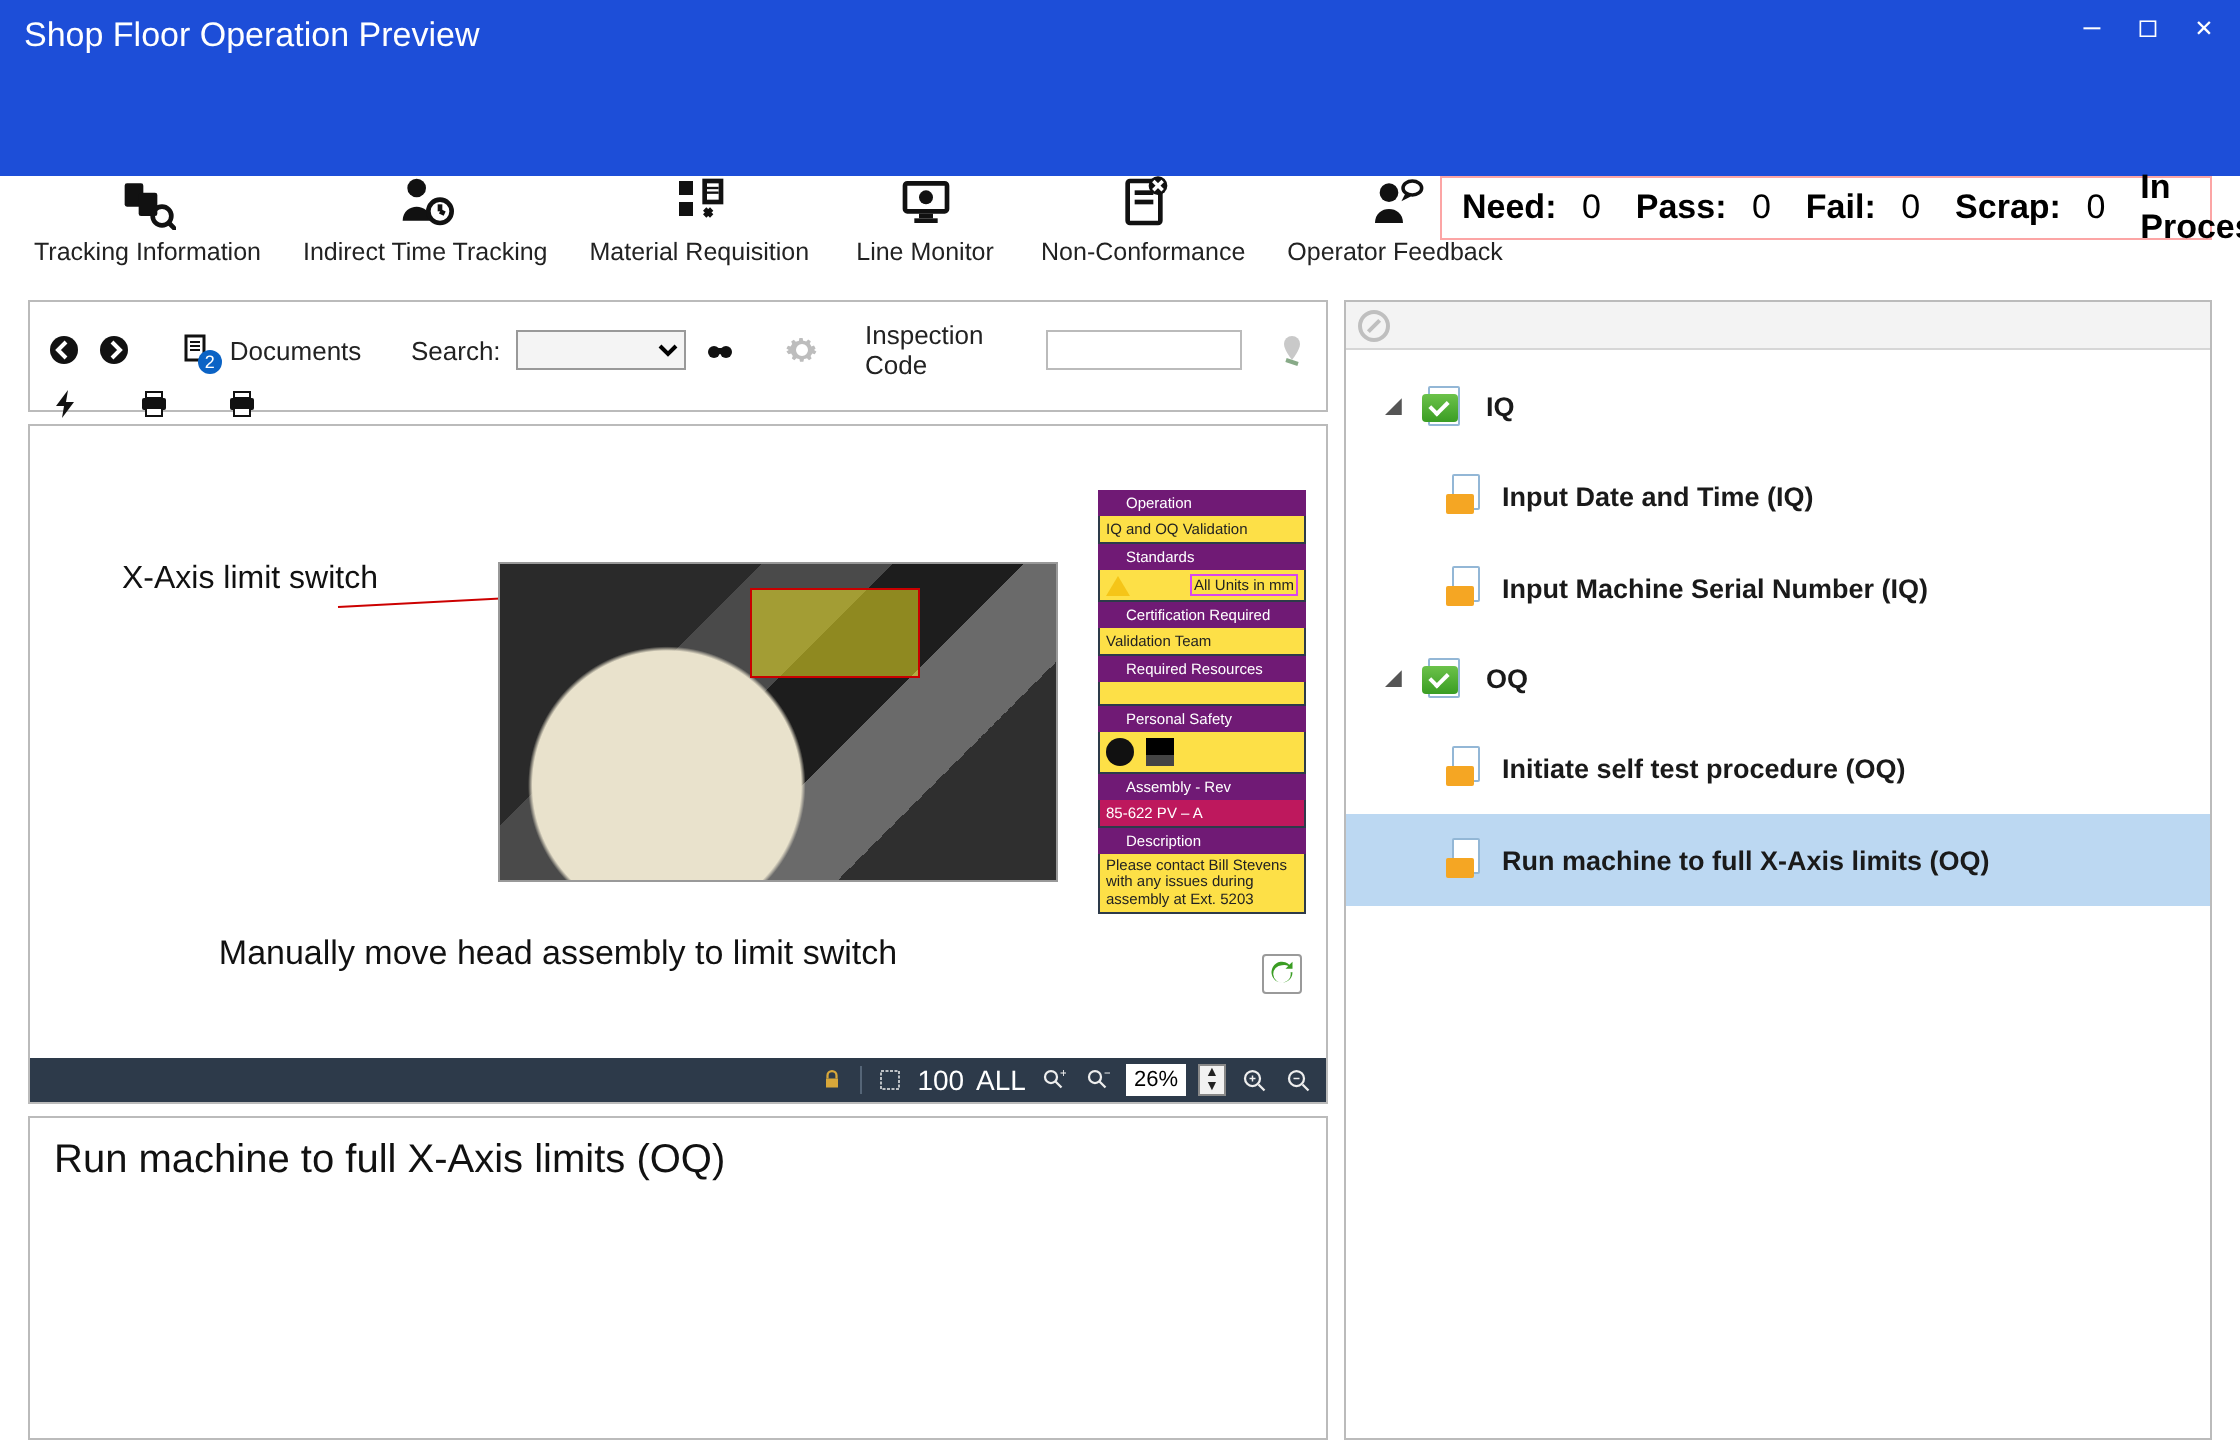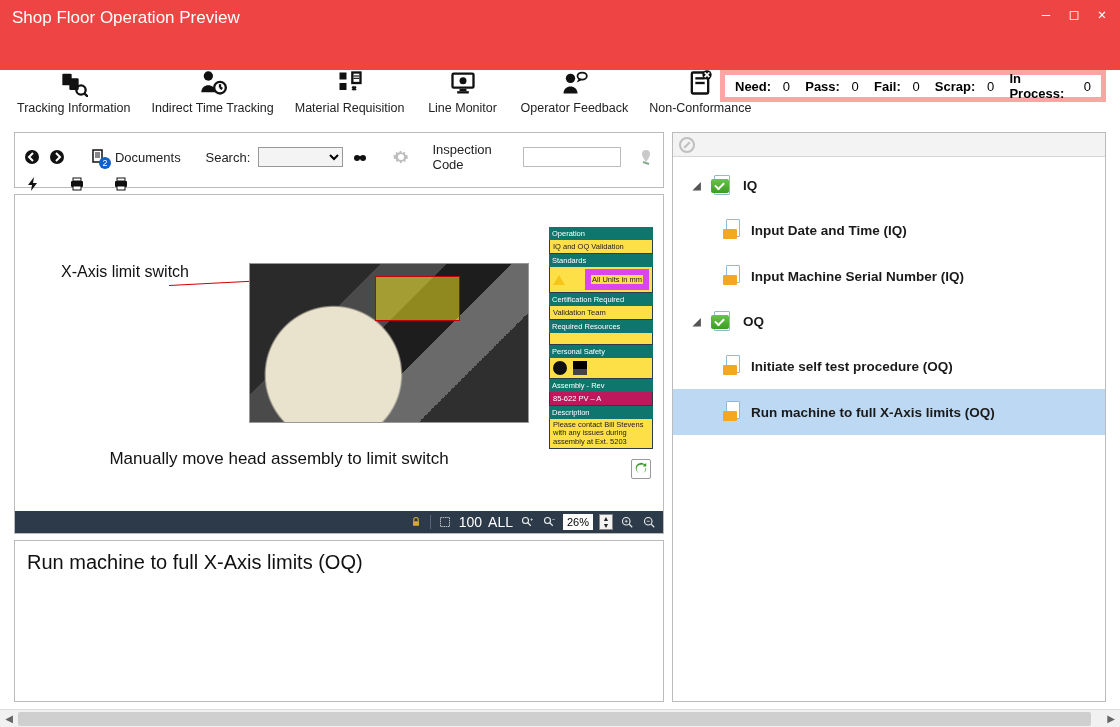--- a/index.html
+++ b/index.html
@@ -1,32 +1,32 @@
 <!DOCTYPE html>
 <html><head>
 <meta charset="utf-8">
 <style>
   * { box-sizing: border-box; margin: 0; padding: 0; }
   html, body { width: 1120px; height: 727px; font-family: "Segoe UI", Arial, sans-serif; font-size: 13px; overflow: hidden; background:#fff; }
   
-  .titlebar { height: 70px; background:#ef4444; color:#fff; display:flex; align-items:flex-start; padding: 8px 12px 0 12px; position:relative; }
+  .titlebar { height: 88px; background:#1d4ed8; color:#fff; display:flex; align-items:flex-start; padding: 8px 12px 0 12px; position:relative; }
   .titlebar .title { font-size: 17px; font-weight: 400; }
   .win-controls { position:absolute; top:6px; right:10px; display:flex; gap:12px; }
   .win-controls span { width:16px; height:16px; display:inline-flex; align-items:center; justify-content:center; font-family: monospace; font-size:14px; cursor:default; }
   
   .content { position:relative; width:1120px; height:657px; background:#fff; }
   
   .top-toolbar { position:absolute; left:14px; top:-8px; right:14px; display:flex; }
   .feature-bar { display:flex; gap:15px; padding:6px 0; }
   .feature-btn { display:flex; flex-direction:column; align-items:center; gap:3px; min-width:80px; padding:0 3px; cursor:pointer; }
   .feature-btn .icon { width:30px; height:30px; display:flex; align-items:center; justify-content:center; }
   .feature-btn .lbl { font-size:12.5px; color:#222; text-align:center; white-space:nowrap; }
   .feature-btn svg { fill:#111; }
 
-  .status-box { position:absolute; right:14px; top:0; width:386px; border:5px solid #fca5a5; height:32px; display:flex; align-items:center; padding:0 10px; font-size:13px; gap:4px; }
+  .status-box { position:absolute; right:14px; top:0; width:386px; border:1px solid #fca5a5; height:32px; display:flex; align-items:center; padding:0 10px; font-size:17px; gap:4px; }
   .status-box b { font-weight:700; }
 
   
   .left-pane { position:absolute; left:14px; top:62px; width:650px; height:570px; display:flex; flex-direction:column; gap:6px; }
   .doc-toolbar { border:1px solid #bbb; background:#fff; height:56px; padding:12px 8px; }
   .doc-tb-row { display:flex; align-items:center; gap:8px; height:24px; }
   .doc-tb-row + .doc-tb-row { margin-top:3px; }
   .mini-icon { width:20px; height:20px; display:inline-flex; align-items:center; justify-content:center; }
   .mini-icon svg { width:16px; height:16px; }
   .doc-toolbar select { width:96px; height:20px; border:1px solid #999; background:#f4f4f4; }
@@ -40,21 +40,21 @@
   .viewer-canvas { position:absolute; inset:4px 4px 24px 4px; }
   .viewer-canvas .callout { position:absolute; left:42px; top:64px; font-size:16px; color:#111; }
   .viewer-canvas .callout-line { position:absolute; left:150px; top:86px; width:200px; height:1px; border-top:1px solid #c00; transform:rotate(-3deg); transform-origin:left center; }
   .viewer-canvas .photo { position:absolute; left:230px; top:64px; width:280px; height:160px; background:
       radial-gradient(circle at 30% 70%, #e9e2cc 0 30%, transparent 31%),
       linear-gradient(135deg,#2a2a2a 0 30%,#4a4a4a 30% 45%,#1d1d1d 45% 60%,#6a6a6a 60% 75%,#2f2f2f 75% 100%);
       border:1px solid #999; }
   .viewer-canvas .photo .hl { position:absolute; left:125px; top:12px; width:85px; height:45px; background:rgba(237,225,35,0.55); border:1px solid #c90000; }
   .viewer-canvas .caption { position:absolute; left:0; right:120px; top:250px; text-align:center; font-size:17px; color:#111; }
   .sidecard { position:absolute; right:6px; top:28px; width:104px; font-size:7.5px; }
-  .sidecard .hdr { background:#0f766e; color:#fff; padding:2px 3px; }
+  .sidecard .hdr { background:#701a75; color:#fff; padding:2px 14px; }
   .sidecard .cell { background:#fde047; border:1px solid #2d3a4a; border-top:none; padding:2px 3px; color:#222; min-height:12px; display:flex; align-items:center; gap:3px; }
   .sidecard .icons { display:flex; gap:6px; padding:3px; justify-content:flex-start; align-items:center; }
   .sidecard .boot { width:14px; height:14px; background:linear-gradient(#000 0 60%,#444 60% 100%); }
   .sidecard .face { width:14px; height:14px; border-radius:7px; background:#111; }
   .sidecard .tri { width:0;height:0;border-left:6px solid transparent;border-right:6px solid transparent;border-bottom:10px solid #f5c518; }
   .refresh-badge { position:absolute; right:8px; bottom:30px; width:20px; height:20px; border:1px solid #9a9a9a; border-radius:2px; display:flex; align-items:center; justify-content:center; }
   .viewer-footer { position:absolute; left:0; right:0; bottom:0; height:22px; background:#2d3a4a; color:#fff; display:flex; align-items:center; justify-content:flex-end; padding:0 6px; gap:6px; overflow:hidden; }
   .viewer-footer .sep { width:1px; height:14px; background:#556577; }
   .viewer-footer .zoom-box { background:#fff; color:#000; padding:0 4px; height:16px; display:flex; align-items:center; font-size:11px; }
   .viewer-footer .stepper { width:14px; height:16px; background:#f2f2f2; border:1px solid #888; display:flex; flex-direction:column; }
@@ -151,39 +151,39 @@
               <circle cx="12" cy="10" r="3"></circle>
               <rect x="9" y="17" width="6" height="2"></rect>
               <rect x="7" y="19" width="10" height="2"></rect>
             </svg>
         </span>
         <span class="lbl">Line Monitor</span>
       </div>
       <div class="feature-btn">
         <span class="icon">
           <svg viewBox="0 0 24 24" width="28" height="28">
-              <circle cx="9" cy="8" r="4"></circle>
-              <path d="M3 21c0-4 3-6 6-6s6 2 6 6z"></path>
-              <ellipse cx="19" cy="6" rx="4" ry="3" fill="none" stroke="#111" stroke-width="1.5"></ellipse>
-              <path d="M17 8l-1 2 2-1" fill="none" stroke="#111" stroke-width="1.5"></path>
-            </svg>
-        </span>
-        <span class="lbl">Operator Feedback</span>
-      </div>
-      <div class="feature-btn">
-        <span class="icon">
-          <svg viewBox="0 0 24 24" width="28" height="28">
               <rect x="5" y="3" width="14" height="18" rx="1" fill="none" stroke="#111" stroke-width="2"></rect>
               <line x1="8" y1="8" x2="16" y2="8" stroke="#111" stroke-width="2"></line>
               <line x1="8" y1="12" x2="16" y2="12" stroke="#111" stroke-width="2"></line>
               <circle cx="18" cy="5" r="4" fill="#111"></circle>
               <path d="M16 3l4 4m0-4l-4 4" stroke="#fff" stroke-width="1.5"></path>
             </svg>
         </span>
         <span class="lbl">Non-Conformance</span>
+      </div>
+      <div class="feature-btn">
+        <span class="icon">
+          <svg viewBox="0 0 24 24" width="28" height="28">
+              <circle cx="9" cy="8" r="4"></circle>
+              <path d="M3 21c0-4 3-6 6-6s6 2 6 6z"></path>
+              <ellipse cx="19" cy="6" rx="4" ry="3" fill="none" stroke="#111" stroke-width="1.5"></ellipse>
+              <path d="M17 8l-1 2 2-1" fill="none" stroke="#111" stroke-width="1.5"></path>
+            </svg>
+        </span>
+        <span class="lbl">Operator Feedback</span>
       </div>
     </div>
   </div>
 
   <div class="status-box">
     <b>Need:</b>&nbsp;<span>0</span>
     &nbsp;&nbsp;<b>Pass:</b>&nbsp;<span>0</span>
     &nbsp;&nbsp;<b>Fail:</b>&nbsp;<span>0</span>
     &nbsp;&nbsp;<b>Scrap:</b>&nbsp;<span>0</span>
     &nbsp;&nbsp;<b>In Process:</b>&nbsp;<span>0</span>
@@ -275,21 +275,21 @@
           <div class="hl"></div>
         </div>
         <div class="caption">Manually move head assembly to limit switch</div>
 
         <div class="sidecard">
           <div class="hdr">Operation</div>
           <div class="cell">IQ and OQ Validation</div>
           <div class="hdr">Standards</div>
           <div class="cell">
               <span class="tri"></span>
-              <span style="margin-left:auto;border:6px solid #d946ef;padding:0 1px;">All Units in mm</span>
+              <span style="margin-left:auto;border:1px solid #d946ef;padding:0 1px;">All Units in mm</span>
             </div>
           <div class="hdr">Certification Required</div>
           <div class="cell">Validation Team</div>
           <div class="hdr">Required Resources</div>
           <div class="cell"></div>
           <div class="hdr">Personal Safety</div>
           <div class="cell icons">
               <span class="face"></span>
               <span class="boot"></span>
             </div>

